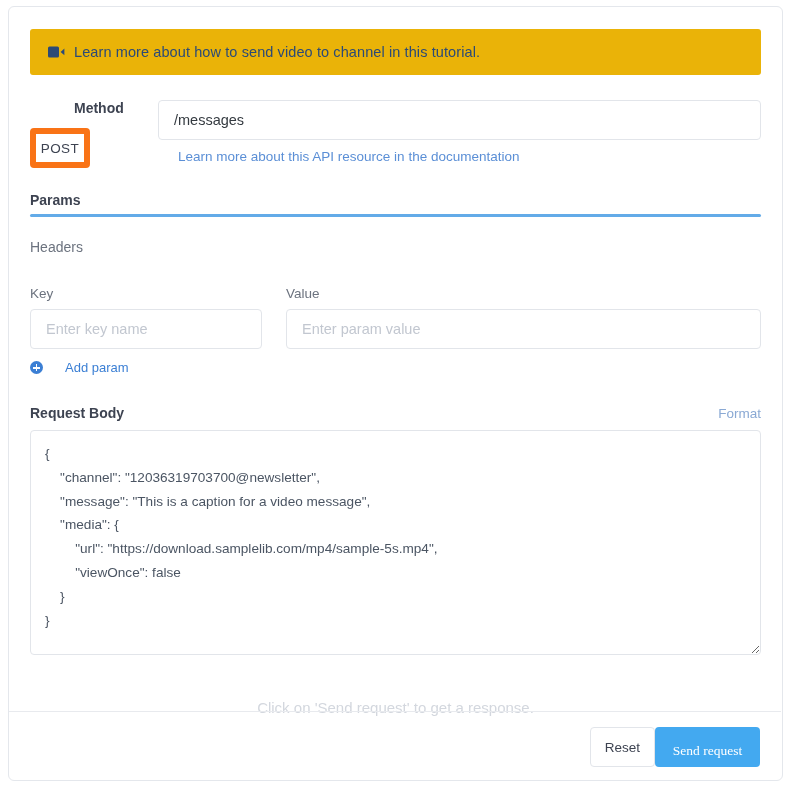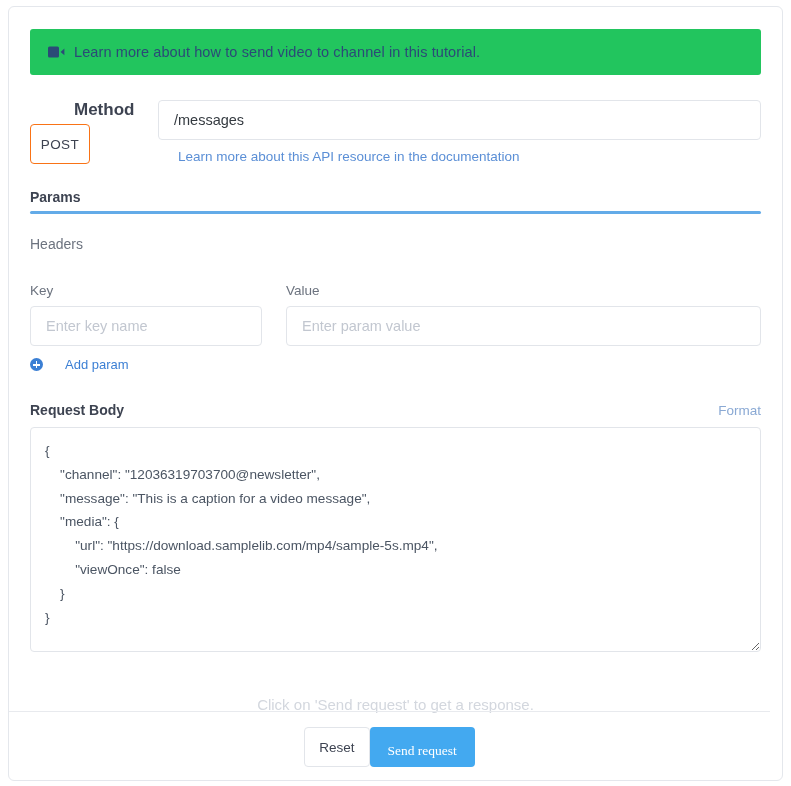--- a/index.html
+++ b/index.html
@@ -26,21 +26,21 @@
     border-radius: 6px;
     overflow: hidden;
   }
 
   .card-body {
     padding: 22px 21px 0 21px;
   }
 
   
   .banner {
-    background: #22c55e;
+    background: #eab308;
     border-radius: 3px;
     height: 46px;
     display: flex;
     align-items: center;
     padding: 0 18px;
     margin-bottom: 25px;
   }
   .banner-icon {
     display: inline-flex;
     align-items: center;
@@ -54,34 +54,34 @@
     letter-spacing: 0.1px;
   }
 
   
   .req-row {
     display: flex;
     align-items: flex-start;
     margin-bottom: 4px;
   }
   .field-label {
-    font-size: 17px;
+    font-size: 14px;
     font-weight: bold;
     color: #3d4351;
-    margin-bottom: 4px;
+    margin-bottom: 12px;
     display: block;
     padding-left: 44px;
   }
   .req-star { color: #e8443a; font-weight: bold; margin-left: 1px; }
 
   .method-col { width: 128px; flex: 0 0 128px; }
   .method-box {
     width: 60px;
     height: 40px;
-    border: 1px solid #f97316;
+    border: 6px solid #f97316;
     border-radius: 4px;
     background: #fff;
     display: flex;
     align-items: center;
     justify-content: center;
     font-size: 13.5px;
     color: #3d4351;
     letter-spacing: 0.4px;
   }
 
@@ -213,27 +213,27 @@
   .hint {
     text-align: center;
     color: #d3d7de;
     font-size: 15px;
     margin-top: 40px;
   }
 
   
   .footer {
     position: absolute;
-    left: 0; right: 12px;
+    left: 0; right: 1px;
     top: 704px;
     height: 71px;
     border-top: 1px solid #e8eaee;
     display: flex;
     align-items: center;
-    justify-content: center;
+    justify-content: flex-end;
     padding: 0 21px;
   }
   .btn-reset {
     min-width: 60px;
     height: 40px;
     background: #fff;
     border: 1px solid #e2e5ea;
     border-radius: 4px;
     font-family: "Liberation Sans", sans-serif;
     font-size: 13.5px;

